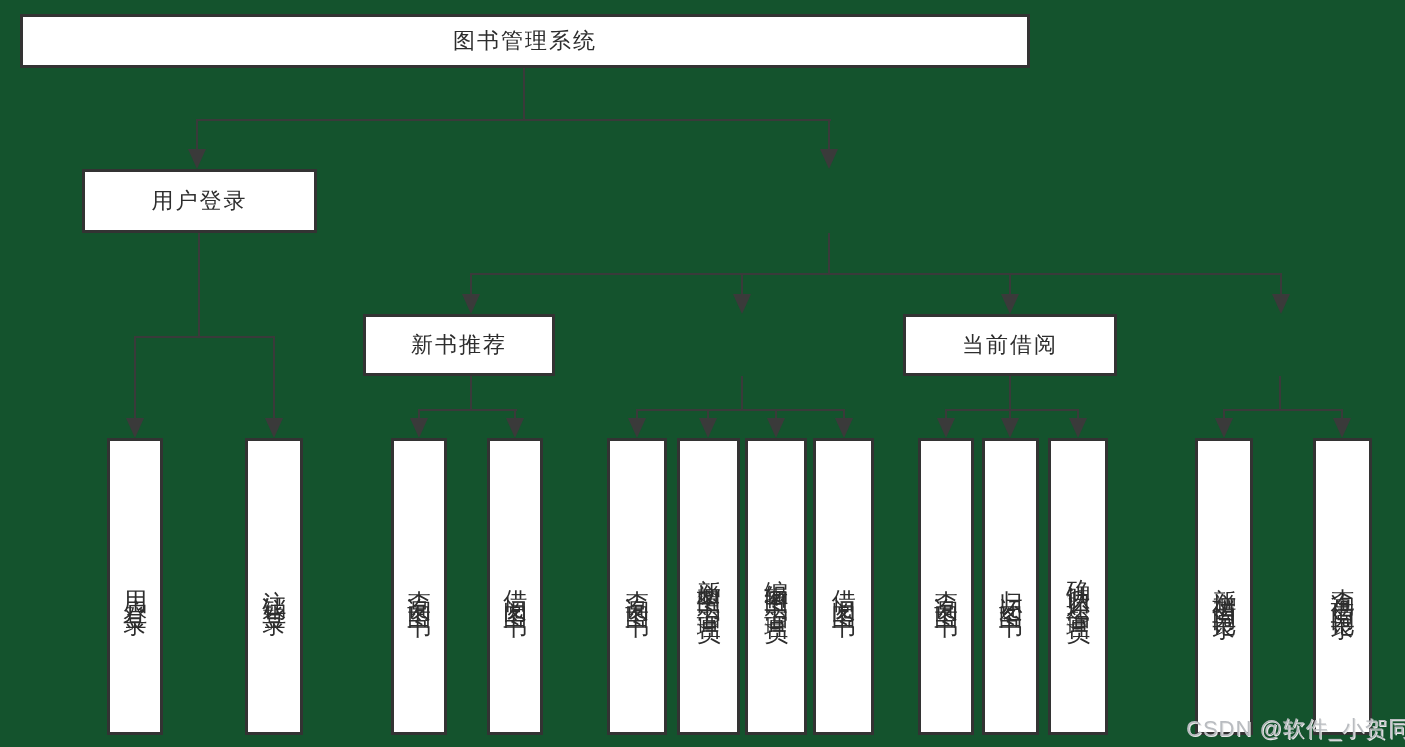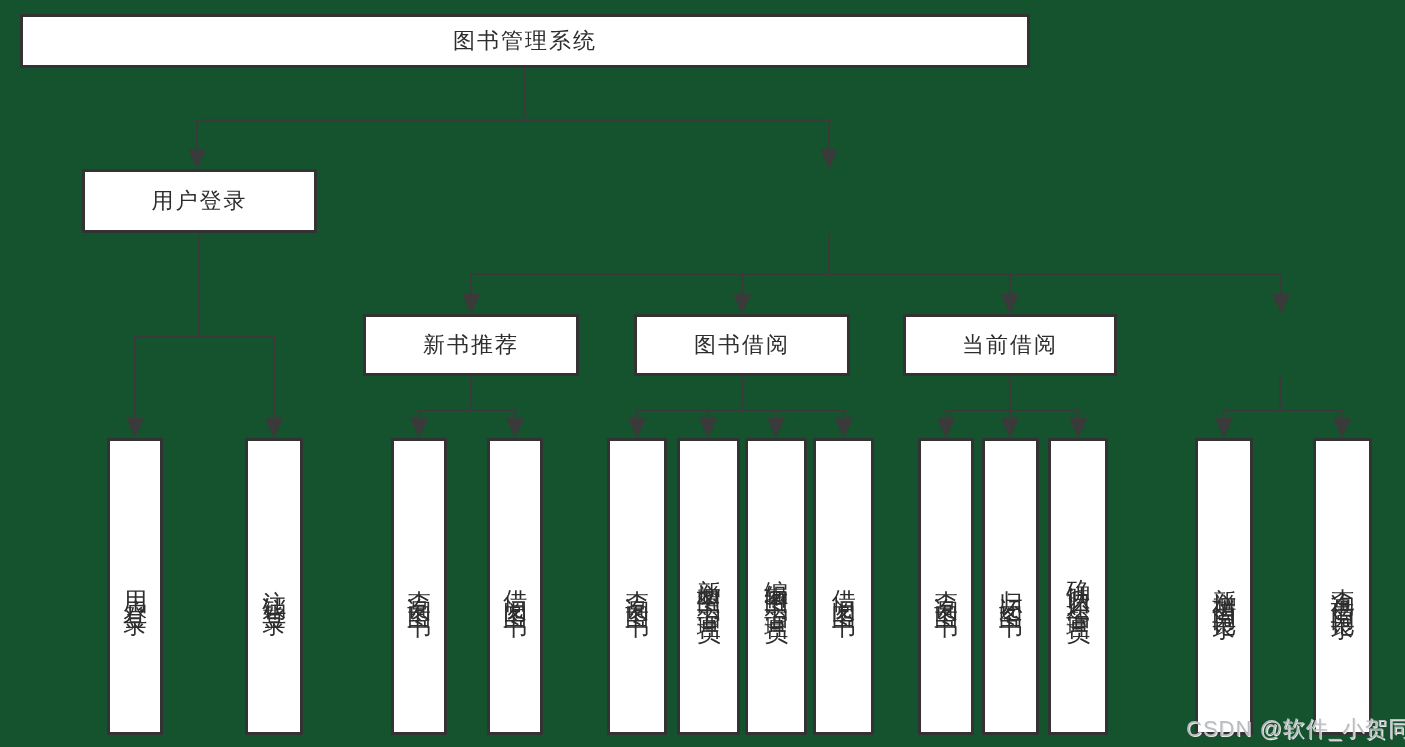--- a/index.html
+++ b/index.html
@@ -92,25 +92,22 @@
   <div class="line" style="left:470px; top:273px; width:812px; height:2px;"></div>
   <div class="line" style="left:470px; top:273px; width:2px; height:25px;"></div>
   <div class="line" style="left:741px; top:273px; width:2px; height:25px;"></div>
   <div class="line" style="left:1009px; top:273px; width:2px; height:25px;"></div>
   <div class="line" style="left:1280px; top:273px; width:2px; height:25px;"></div>
   <div class="arrow" style="left:462px; top:294px;"></div>
   <div class="arrow" style="left:733px; top:294px;"></div>
   <div class="arrow" style="left:1001px; top:294px;"></div>
   <div class="arrow" style="left:1272px; top:294px;"></div>
 
-  <div class="box h" style="left:363px; top:314px; width:216px; height:62px;text-align:center;">
+  <div class="box h" style="left:363px; top:314px; width:192px; height:62px;text-align:center;">
     <span>新书推荐</span>
-  </div>
-  <div class="box h" style="left:634px; top:314px; width:216px; height:62px;">
-    <span>图书借阅</span>
   </div>
   <div class="box h" style="left:903px; top:314px; width:214px; height:62px;text-align:center;">
     <span>当前借阅</span>
   </div>
 
   <div class="line" style="left:470px; top:376px; width:2px; height:35px;"></div>
   <div class="line" style="left:418px; top:409px; width:99px; height:2px;"></div>
   <div class="line" style="left:418px; top:409px; width:2px; height:14px;"></div>
   <div class="line" style="left:514px; top:409px; width:2px; height:14px;"></div>
   <div class="arrow" style="left:410px; top:418px;"></div>

